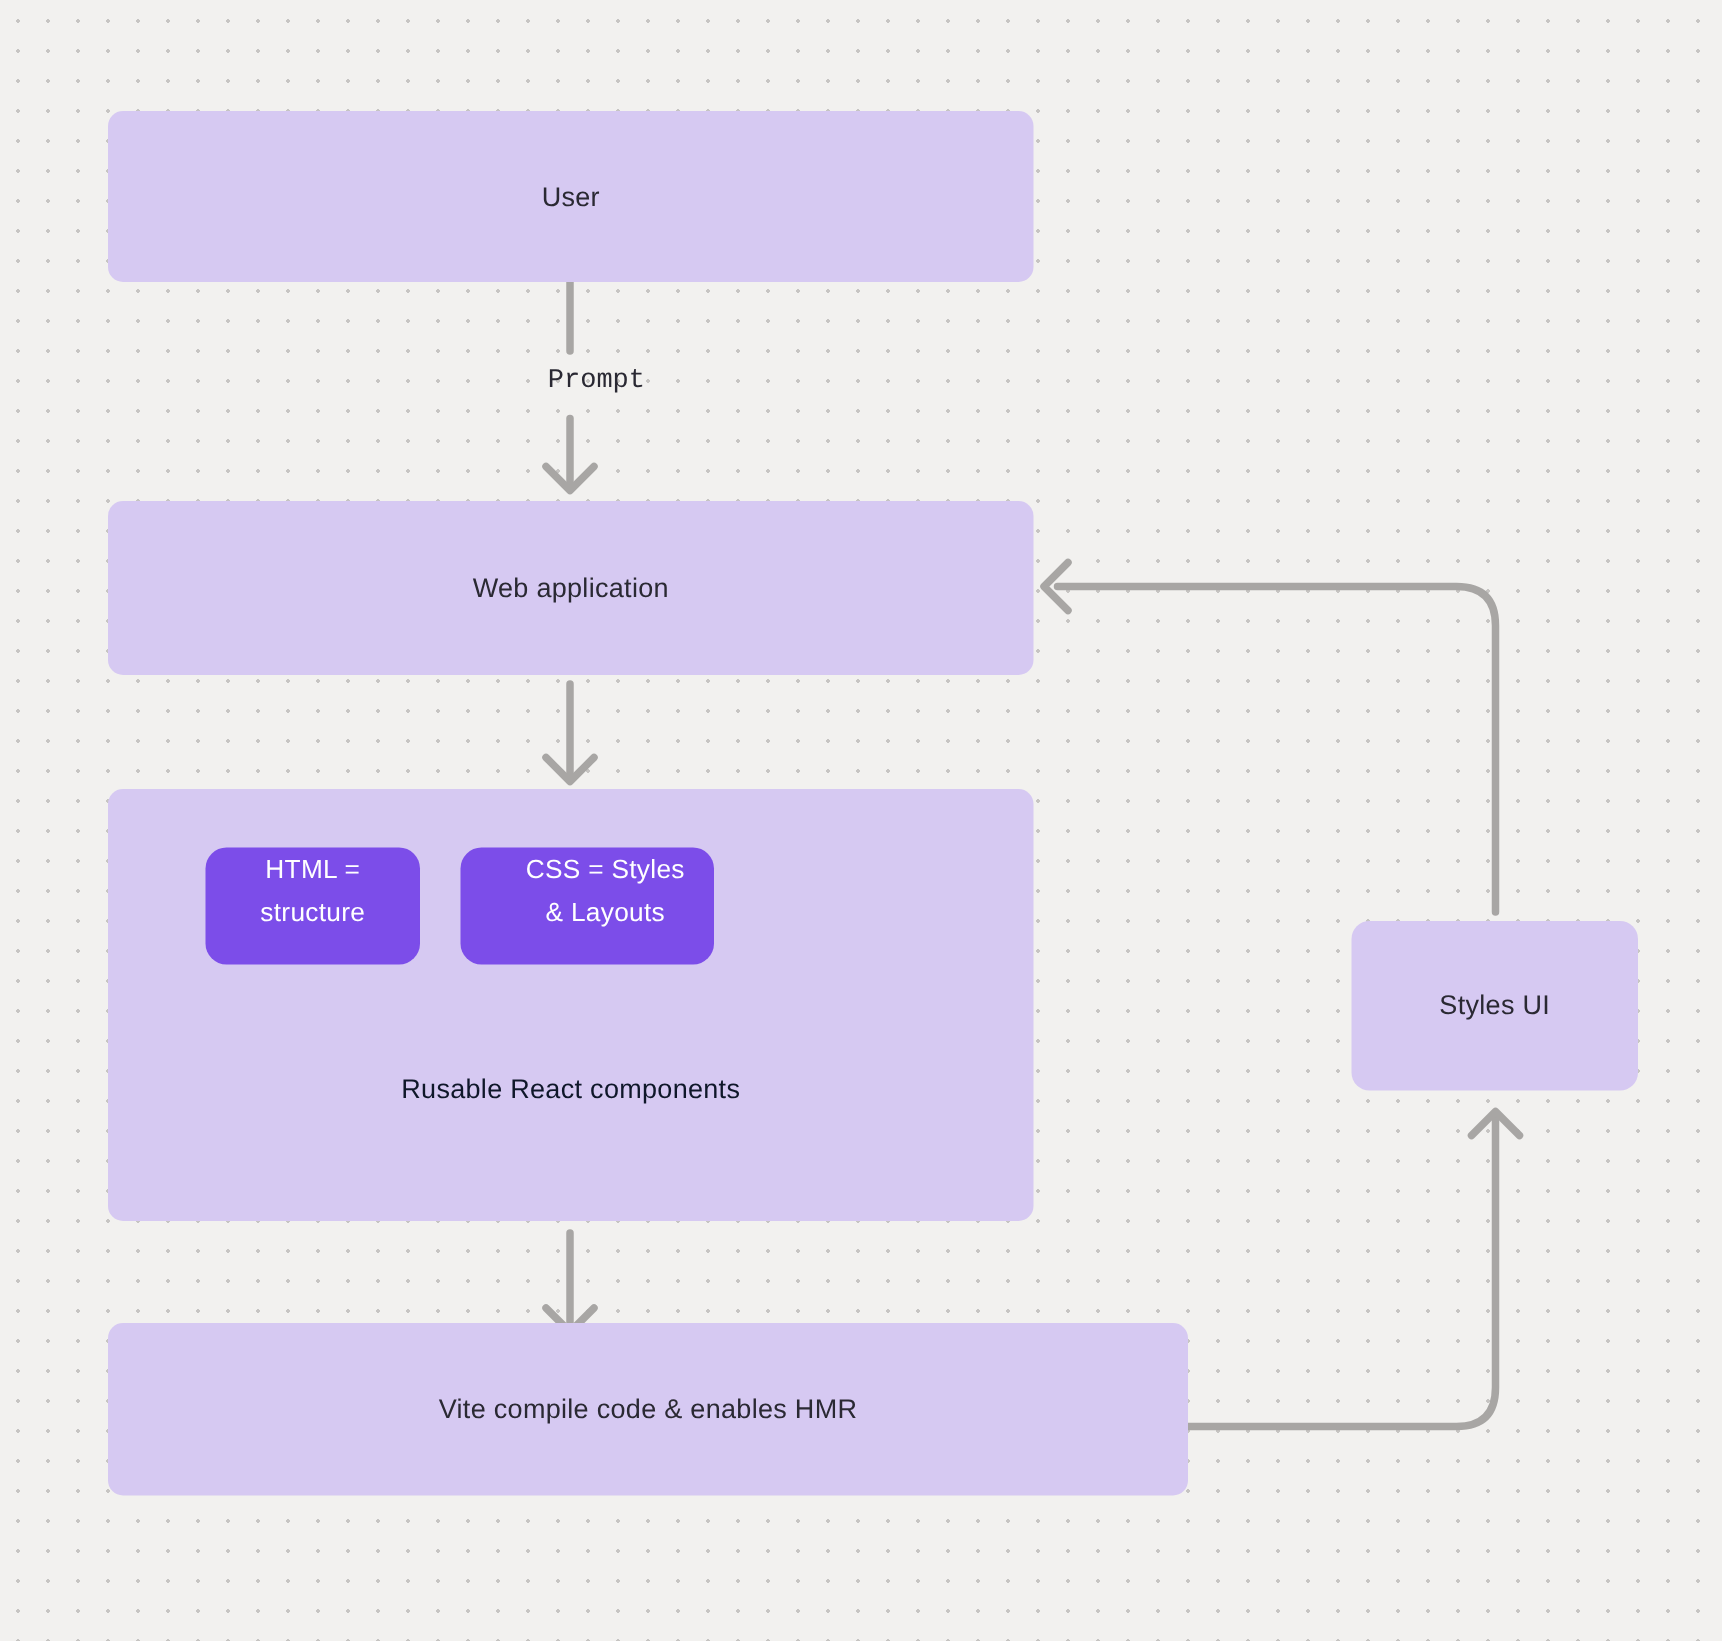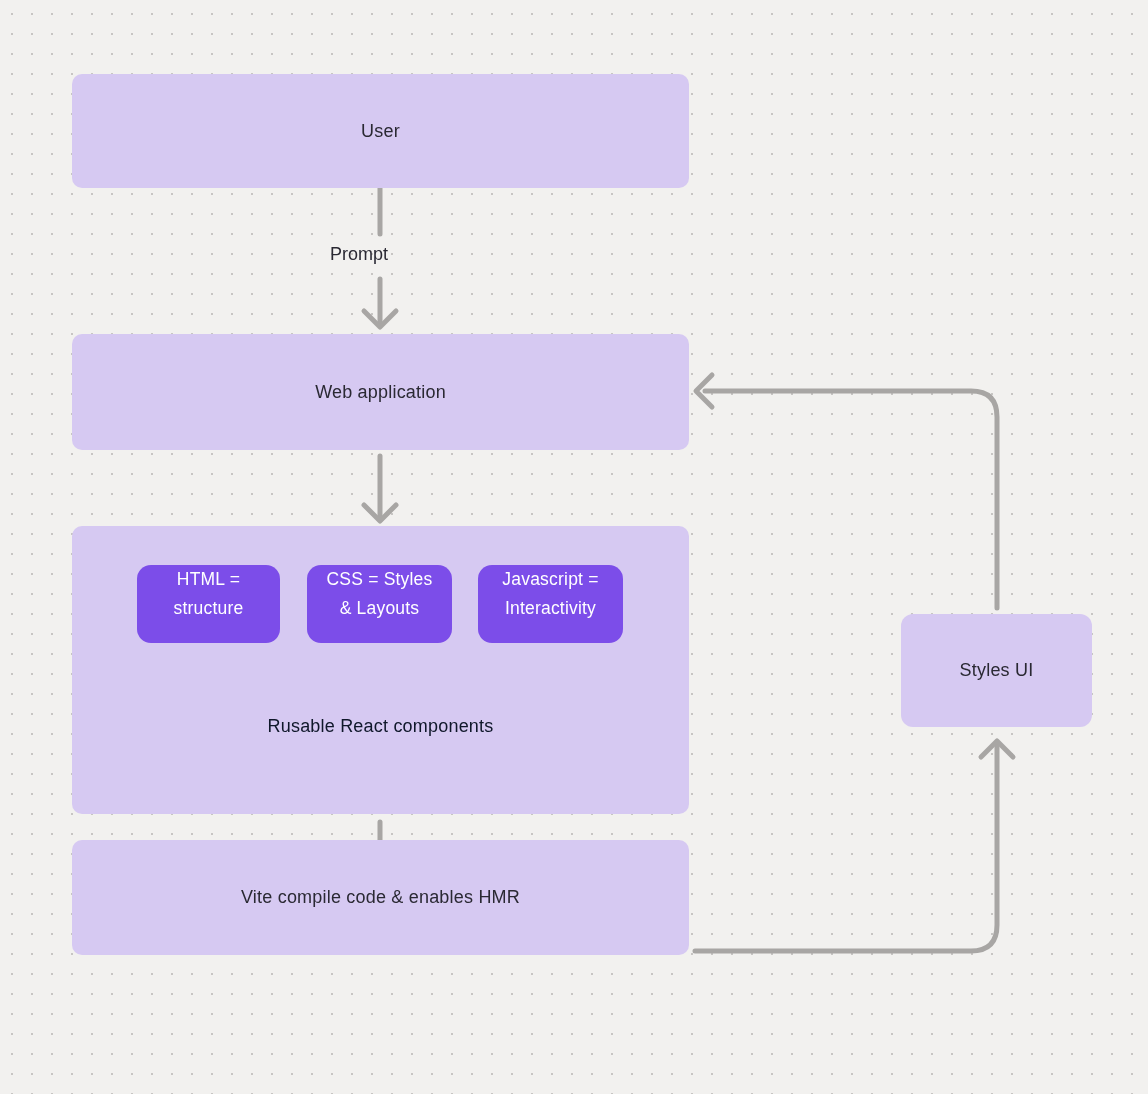--- a/index.html
+++ b/index.html
@@ -39,60 +39,61 @@
     display: flex;
     align-items: center;
     justify-content: center;
     color: #2a2933;
     font-size: 18px;
     letter-spacing: 0.2px;
   }
   .node-user            { left: 72px;  top: 62px;  width: 617px; height: 114px; margin-top: 12px; }
   .node-web-application { left: 72px;  top: 334px; width: 617px; height: 116px; }
   .node-components      { left: 72px;  top: 526px; width: 617px; height: 288px; display: block; }
-  .node-vite            { left: 72px;  top: 840px; width: 617px; height: 115px; }
+  .node-vite            { left: 72px;  top: 882px; width: 720px; height: 115px; }
   .node-render-ui       { left: 901px; top: 614px; width: 191px; height: 113px; border-radius: 12px; }
   .chip {
     position: absolute;
     top: 39px;
     height: 78px;
     background: #7c4de9;
     border-radius: 14px;
     color: #ffffff;
     font-size: 17.5px;
     line-height: 29px;
     display: flex;
     flex-direction: column;
     align-items: center;
     justify-content: flex-start;
     text-align: center;
   }
   .chip-html       { left: 65px;  width: 143px; }
-  .chip-css        { left: 235px; width: 145px; }
+  .chip-css        { left: 235px; width: 145px; padding-left: 24px; }
   .chip-javascript { left: 406px; width: 145px; }
   .group-caption {
     position: absolute;
     left: 0;
     top: 716px; 
   }
   .node-components .group-caption {
     top: 190px;
     width: 100%;
     text-align: center;
     color: #0f172a;
     font-size: 18px;
   }
   .edge-label {
     position: absolute;
     left: 330px;
     top: 244px;
     width: 100px;
-    text-align: left;
+    text-align: right;
     color: #2a2933;
     font-size: 18px;
+    font-family: Liberation Mono, monospace;
   }
 </style>
 </head>
 <body>
 
 <div class="canvas">
 
   <svg class="connectors" viewBox="0 0 1148 1094" xmlns="http://www.w3.org/2000/svg">
     <path d="M380 184 L380 234"></path>
     <path d="M380 279 L380 324"></path>
@@ -119,24 +120,20 @@
 
   <div class="node node-components">
     <div class="chip chip-html">
       <span>HTML =</span>
       <span>structure</span>
     </div>
     <div class="chip chip-css">
       <span>CSS = Styles</span>
       <span>&amp; Layouts</span>
     </div>
-    <div class="chip chip-javascript">
-      <span>Javascript =</span>
-      <span>Interactivity</span>
-    </div>
     <div class="group-caption">Rusable React components</div>
   </div>
 
   <div class="node node-vite">
     <span>Vite compile code &amp; enables HMR</span>
   </div>
 
   <div class="node node-render-ui">
     <span>Styles UI</span>
   </div>

